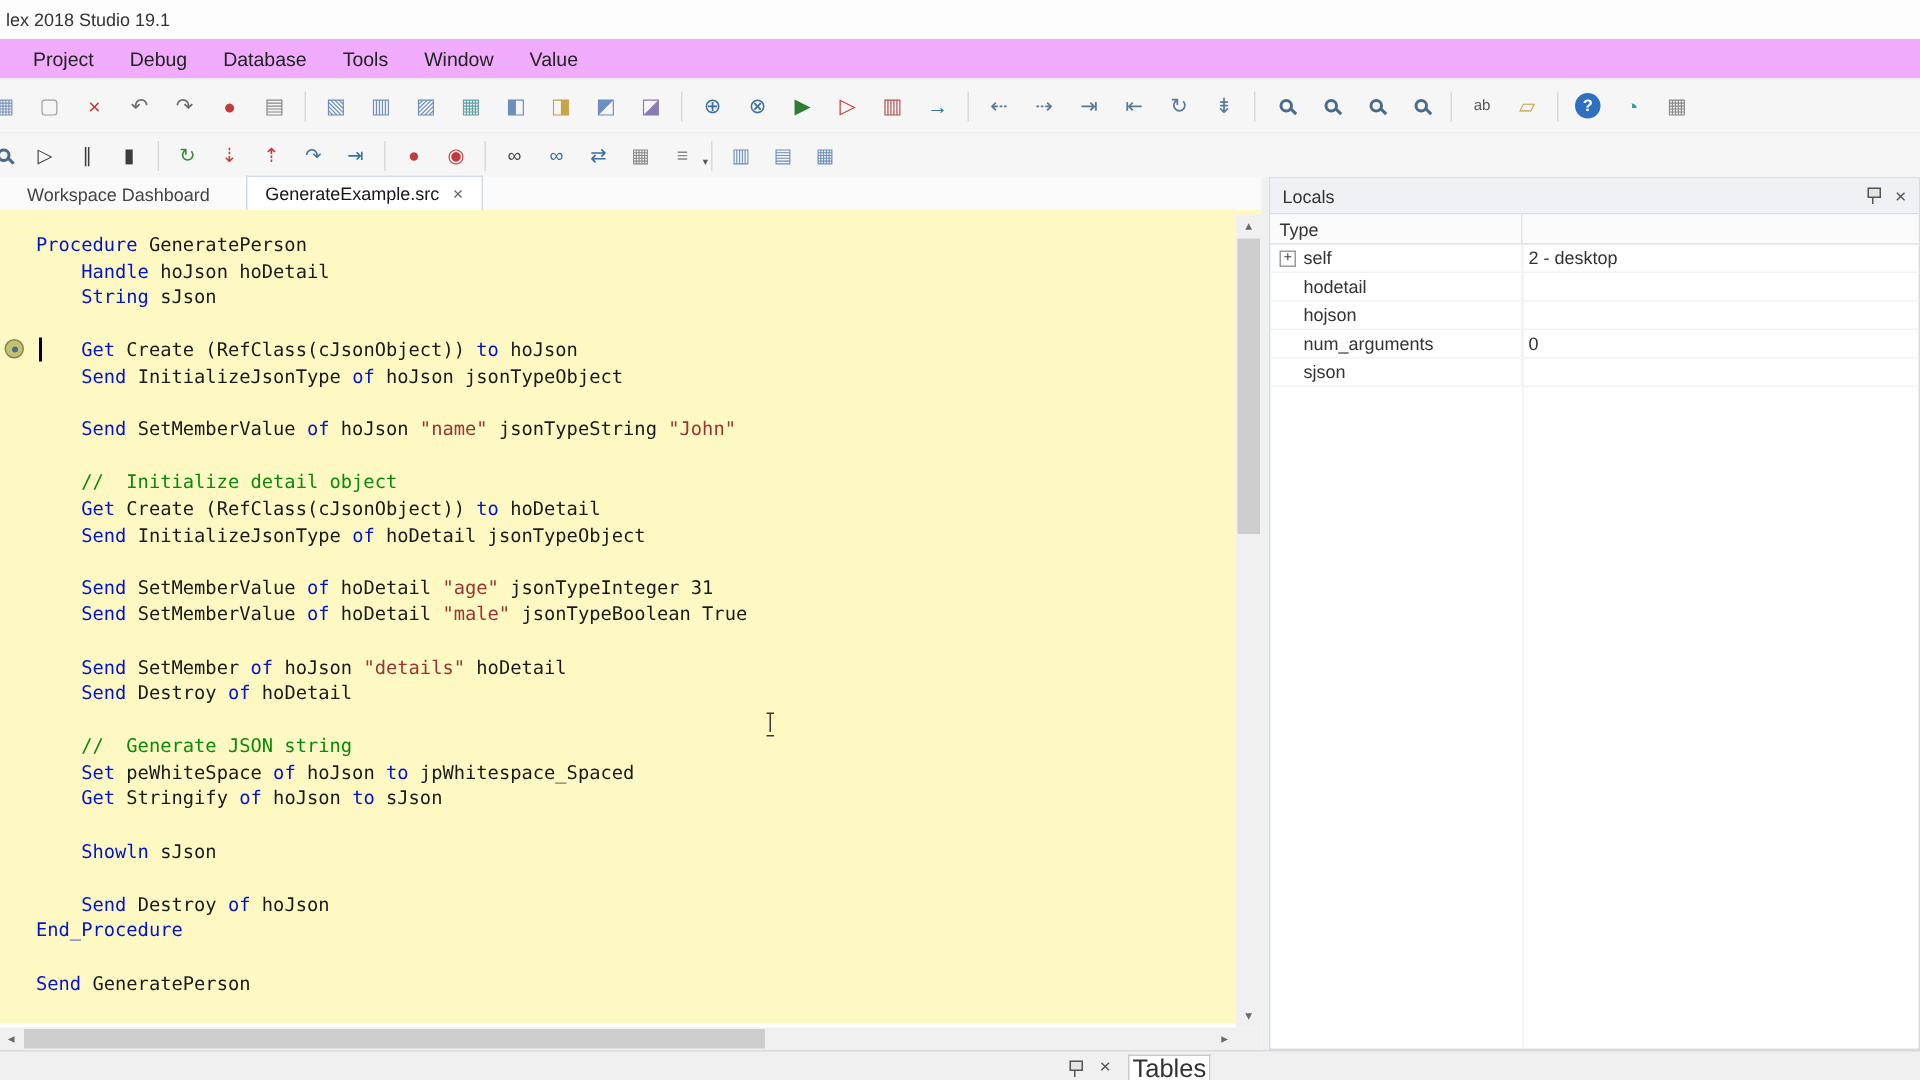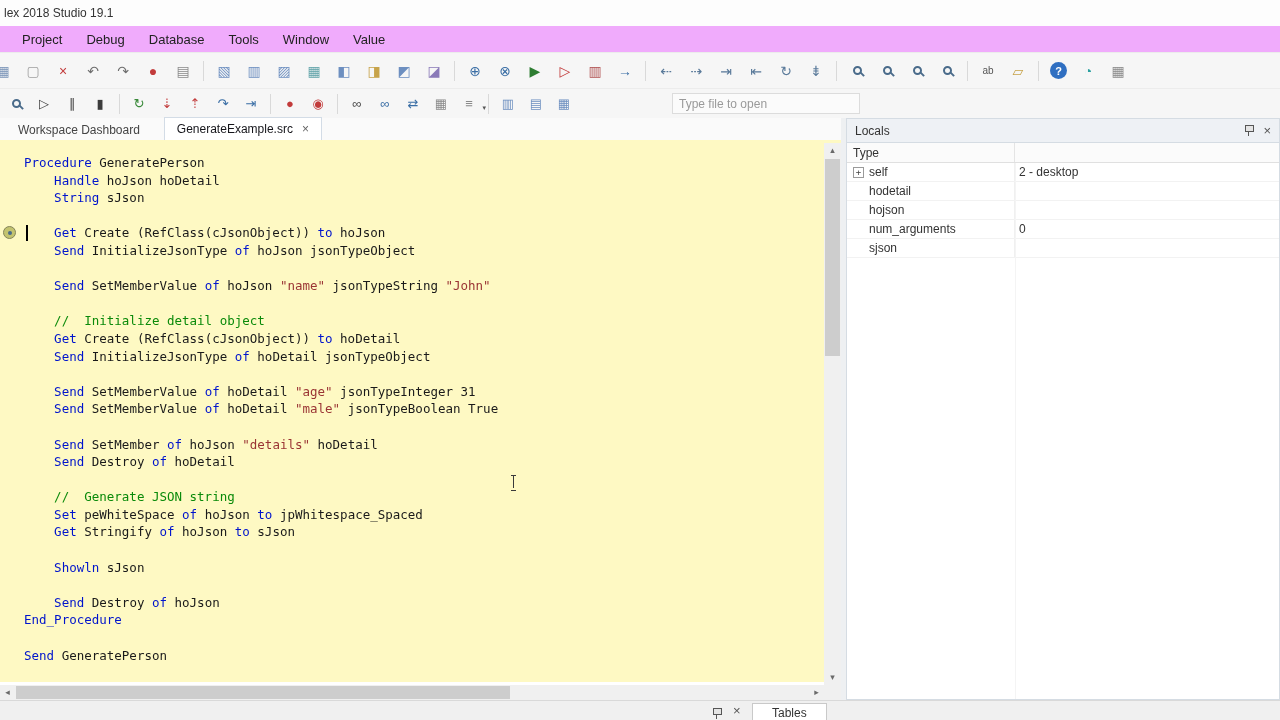--- a/index.html
+++ b/index.html
@@ -95,22 +95,22 @@
   font:9px/9px "DejaVu Sans Mono",monospace;text-align:center;color:#444;margin-right:5px}
 .exp-spacer{display:inline-block;width:16px}
 .lcol-line{position:absolute;left:168px;top:44px;bottom:0;width:1px;background:#f4f4f4}
 
 
 .bottombar{position:absolute;left:0;top:700px;width:1280px;height:20px;background:#f0f0f0;
   border-top:1px solid #d9d9d9}
 .bottom-pin{position:absolute;left:712px;top:4px}
 .bottom-pin .pin-icon{margin-left:0}
 .bottom-close{position:absolute;left:733px;top:2px;font-size:13px;color:#555}
-.bottom-tab{position:absolute;left:752px;top:2px;height:18px;padding:0 19px;background:#fff;
-  border:1px solid #c9c9c9;border-bottom:none;font-size:12px;color:#333;display:flex;align-items:center}
+.bottom-tab{position:absolute;left:752px;top:2px;height:18px;padding:0 2px;background:#fff;
+  border:1px solid #c9c9c9;border-bottom:none;font-size:17px;color:#333;display:flex;align-items:center}
 </style>
 </head>
 <body>
 
 <div class="app">
 
   <div class="titlebar">
     <span>lex 2018 Studio 19.1</span>
   </div>
 
@@ -170,21 +170,20 @@
       <span class="tb-sep"></span>
       <span class="tb-btn txtic" style="color: rgb(85, 85, 85);">ab</span>
       <span class="tb-btn" style="color: rgb(199, 163, 74);">▱</span>
       <span class="tb-sep"></span>
       <span class="tb-btn round" style="color: rgb(255, 255, 255); background: rgb(47, 111, 193);">?</span>
       <span class="tb-btn" style="color: rgb(42, 160, 160);">◔</span>
       <span class="tb-btn" style="color: rgb(138, 138, 138);">▦</span>
     </div>
 
   <div class="toolbar tb2">
-    <input class="file-open" value="" placeholder="Type file to open" style="">
   <span class="tb-btn">
         <span class="mag"></span>
       </span>
       <span class="tb-btn" style="color: rgb(60, 60, 60);">▷</span>
       <span class="tb-btn" style="color: rgb(60, 60, 60);">∥</span>
       <span class="tb-btn" style="color: rgb(60, 60, 60);">▮</span>
       <span class="tb-sep"></span>
       <span class="tb-btn" style="color: rgb(58, 138, 58);">↻</span>
       <span class="tb-btn" style="color: rgb(194, 59, 59);">⇣</span>
       <span class="tb-btn" style="color: rgb(194, 59, 59);">⇡</span>

